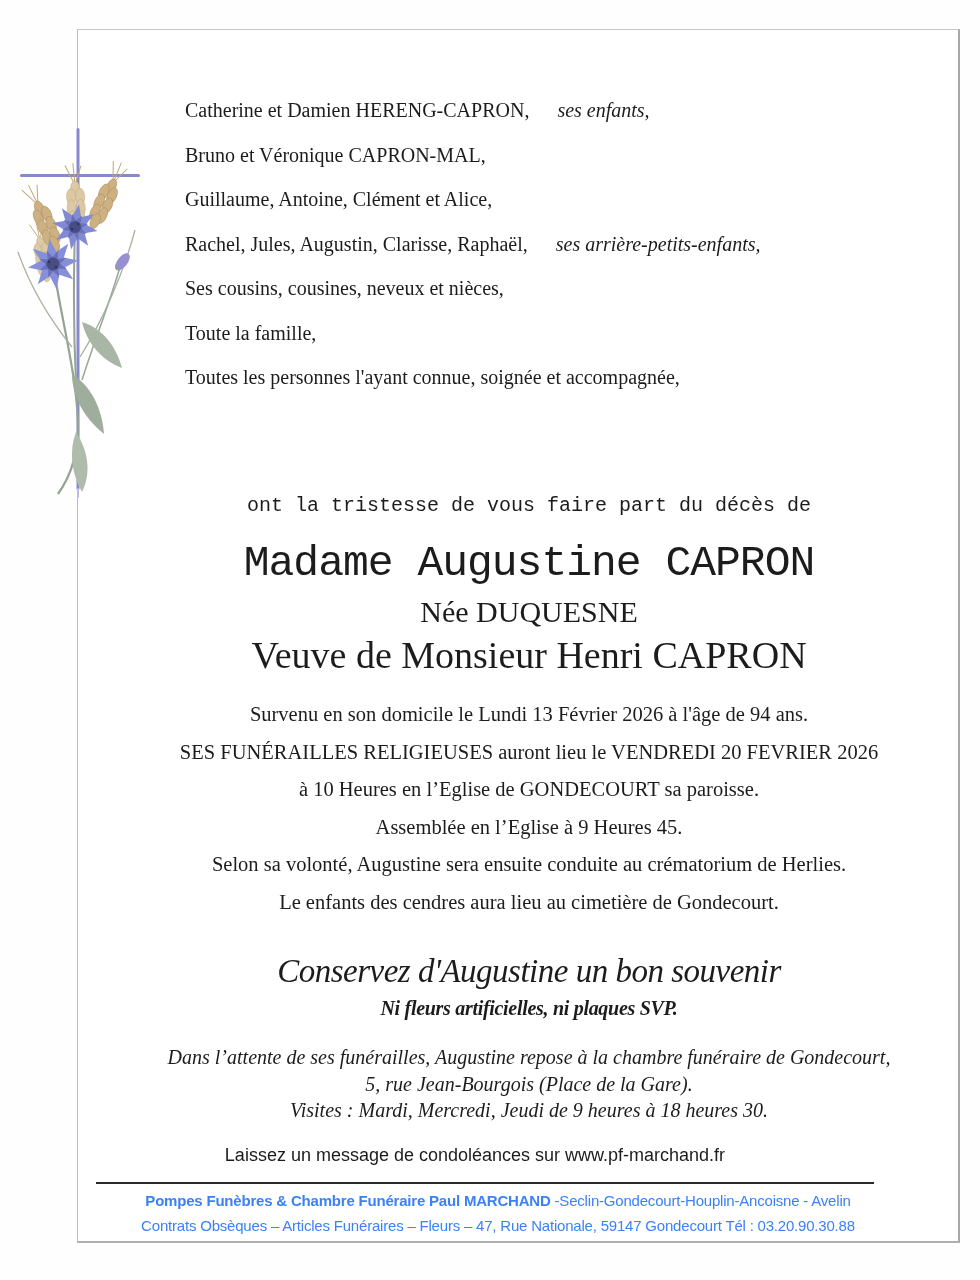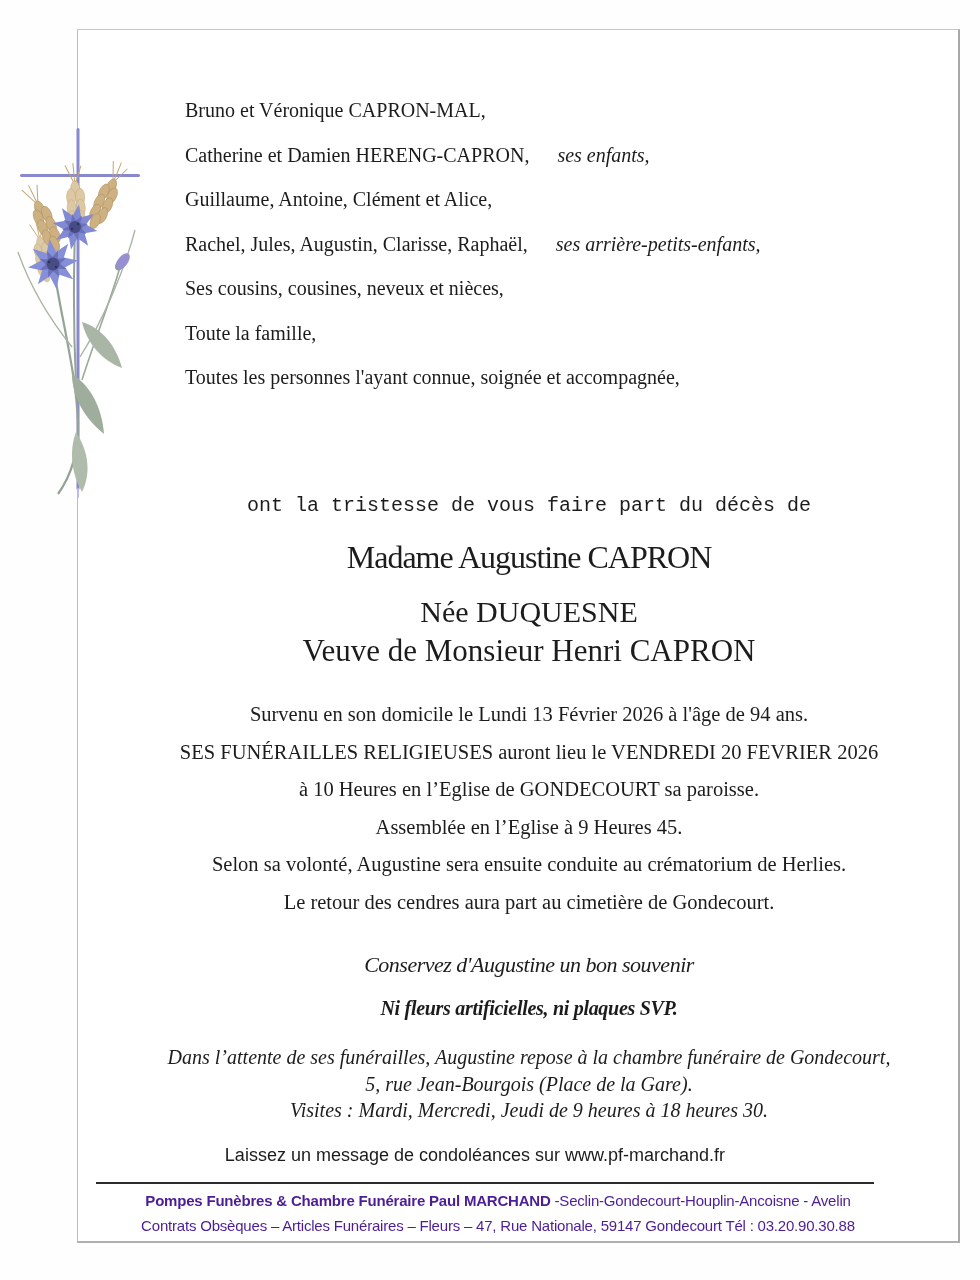--- a/index.html
+++ b/index.html
@@ -7,36 +7,36 @@
           font-family:"Liberation Serif","DejaVu Serif",serif;color:#1c1c1c;}
   .page{position:absolute;left:77px;top:29px;width:880px;height:1211px;
         border-top:1px solid #c6c6c6;border-left:1px solid #bdbdbd;
         border-right:2px solid #a8a8a8;border-bottom:2px solid #b0b0b0;background:#fff;}
   .abs{position:absolute;}
   .center{left:30px;right:8px;text-align:center;}
   .family{left:107px;top:58px;}
   .fline{height:44.5px;line-height:44.5px;font-size:20px;white-space:nowrap;}
   .rel{font-style:italic;margin-left:28px;}
   .announce{top:464px;font-size:20px;font-family:Liberation Mono, monospace;}
-  .name1{top:509px;font-size:32px;letter-spacing:-1px;line-height:1.15;}
+  .name1{top:509px;font-size:43px;letter-spacing:-1px;line-height:1.15;font-family:Liberation Mono, monospace;}
   .name2{top:565px;font-size:30px;}
-  .name3{top:603px;font-size:31px;}
+  .name3{top:603px;font-size:38px;}
   .details{top:666px;}
   .dline{line-height:37.5px;font-size:20.5px;white-space:nowrap;}
-  .souvenir{top:922px;font-size:22px;font-style:italic;letter-spacing:-0.5px;line-height:1.2;}
+  .souvenir{top:922px;font-size:33px;font-style:italic;letter-spacing:-0.5px;line-height:1.2;}
   .notice{top:966px;font-size:20px;font-weight:bold;font-style:italic;
           height:26px;line-height:24px;overflow:hidden;letter-spacing:-0.3px;}
   .repose{top:1014px;font-style:italic;}
   .rline{line-height:26.5px;font-size:20px;white-space:nowrap;}
   .condolence{top:1114px;left:0;right:86px;text-align:center;
           font-family:"Liberation Sans","DejaVu Sans",sans-serif;font-size:18px;line-height:22px;}
   .rule{top:1152px;left:18px;width:778px;height:2px;background:#2b2b2b;}
   .footer{top:1158px;left:8px;right:48px;text-align:center;
           font-family:"Liberation Sans","DejaVu Sans",sans-serif;
-          font-size:15px;line-height:25px;letter-spacing:-0.2px;color:#4c1d95;}
+          font-size:15px;line-height:25px;letter-spacing:-0.2px;color:#3b82f6;}
   .footer b{font-weight:bold;}
   .deco{position:absolute;left:12px;top:122px;width:170px;height:395px;z-index:3;}
 </style>
 </head>
 <body>
 
 <div class="canvas">
 
   <svg class="deco" viewBox="0 0 170 395">
     <defs>
@@ -95,42 +95,42 @@
       <use href="#cf" fill="#6a71ba" transform="rotate(20) scale(0.6)"></use>
       <circle r="6.5" fill="#474c82"></circle>
       <circle cx="3" cy="3" r="1.2" fill="#2e3260"></circle>
       <circle cx="-4" cy="-2" r="1.2" fill="#2e3260"></circle>
     </g>
   </svg>
 
   <div class="page">
 
     <div class="abs family">
+      <div class="fline"><span>Catherine et Damien HERENG-CAPRON,</span><span class="rel">ses enfants,</span></div>
       <div class="fline"><span>Bruno et Véronique CAPRON-MAL,</span><span class="rel"></span></div>
-      <div class="fline"><span>Catherine et Damien HERENG-CAPRON,</span><span class="rel">ses enfants,</span></div>
       <div class="fline"><span>Guillaume, Antoine, Clément et Alice,</span><span class="rel"></span></div>
       <div class="fline"><span>Rachel, Jules, Augustin, Clarisse, Raphaël,</span><span class="rel">ses arrière-petits-enfants,</span></div>
       <div class="fline"><span>Ses cousins, cousines, neveux et nièces,</span><span class="rel"></span></div>
       <div class="fline"><span>Toute la famille,</span><span class="rel"></span></div>
       <div class="fline"><span>Toutes les personnes l'ayant connue, soignée et accompagnée,</span><span class="rel"></span></div>
     </div>
 
     <div class="abs center announce">ont la tristesse de vous faire part du décès de</div>
 
     <div class="abs center name1">Madame Augustine CAPRON</div>
     <div class="abs center name2">Née DUQUESNE</div>
     <div class="abs center name3">Veuve de Monsieur Henri CAPRON</div>
 
     <div class="abs center details">
       <div class="dline">Survenu en son domicile le Lundi 13 Février 2026 à l'âge de 94 ans.</div>
       <div class="dline">SES FUNÉRAILLES RELIGIEUSES auront lieu le VENDREDI 20 FEVRIER 2026</div>
       <div class="dline">à 10 Heures en l’Eglise de GONDECOURT sa paroisse.</div>
       <div class="dline">Assemblée en l’Eglise à 9 Heures 45.</div>
       <div class="dline">Selon sa volonté, Augustine sera ensuite conduite au crématorium de Herlies.</div>
-      <div class="dline">Le retour des cendres aura part au cimetière de Gondecourt.</div>
+      <div class="dline">Le enfants des cendres aura lieu au cimetière de Gondecourt.</div>
     </div>
 
     <div class="abs center souvenir">Conservez d'Augustine un bon souvenir</div>
 
     <div class="abs center notice">Ni fleurs artificielles, ni plaques SVP.</div>
 
     <div class="abs center repose">
       <div class="rline">Dans l’attente de ses funérailles, Augustine repose à la chambre funéraire de Gondecourt,</div>
       <div class="rline">5, rue Jean-Bourgois (Place de la Gare).</div>
       <div class="rline">Visites : Mardi, Mercredi, Jeudi de 9 heures à 18 heures 30.</div>

